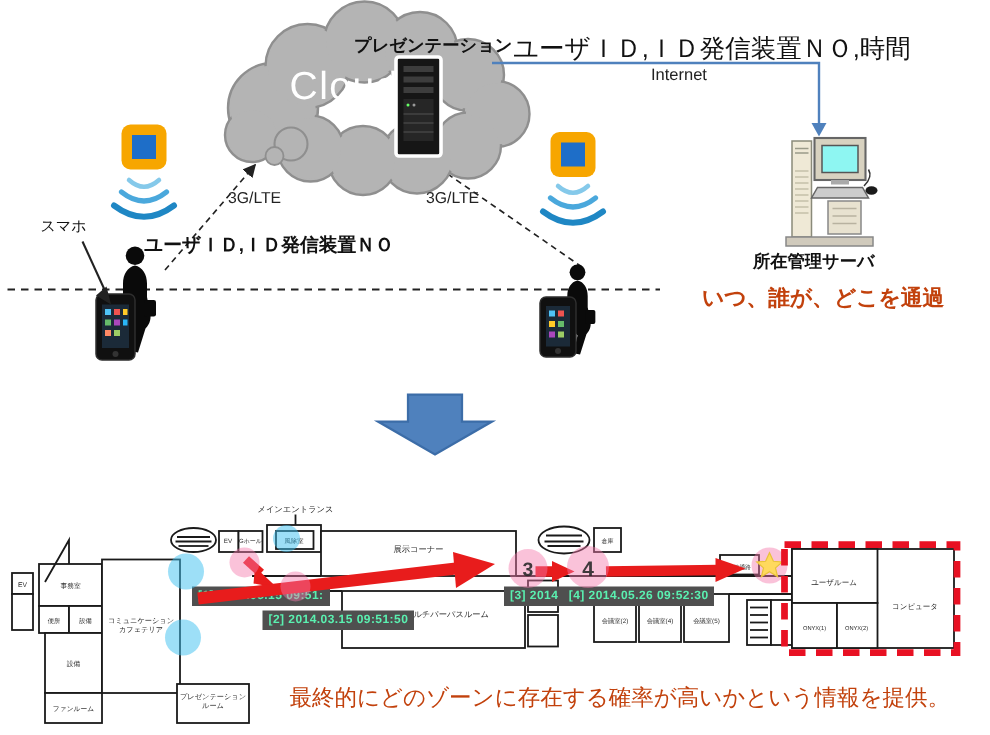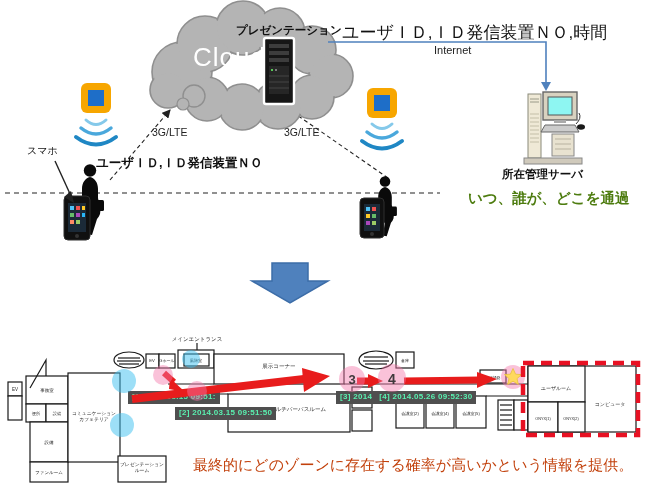--- a/index.html
+++ b/index.html
@@ -5,21 +5,21 @@
   html,body{margin:0;padding:0;background:#fff;}
   #stage{position:relative;width:660px;height:490px;background:#fff;overflow:hidden;
          font-family:"Liberation Sans","DejaVu Sans",sans-serif;color:#111;}
   .abs{position:absolute;white-space:nowrap;}
   svg{position:absolute;left:0;top:0;pointer-events:none;}
   .lbl{font-size:17px;color:#111;}
   .lbl-bold{font-weight:bold;}
   .cloud-word{font-size:26px;color:#fff;letter-spacing:1px;}
   .net{font-size:10.5px;font-weight:normal;color:#222;}
   .small{font-size:11px;color:#222;}
-  .red-note{font-size:14.5px;font-weight:600;color:#4d7c0f;}
+  .red-note{font-size:14.5px;font-weight:600;color:#c2410c;}
   .ts{position:absolute;background:#4f4f4f;color:#5af0b0;font-size:8px;font-weight:bold;
       padding:2px 4px;letter-spacing:.3px;z-index:3;line-height:1.1;}
   .caption{font-size:15px;color:#c2410c;z-index:4;}
   .z1{z-index:1;}
   svg text{font-family:"Liberation Sans","DejaVu Sans",sans-serif;fill:#2a2a2a;}
 </style>
 </head>
 <body>
 
 <div id="stage">

